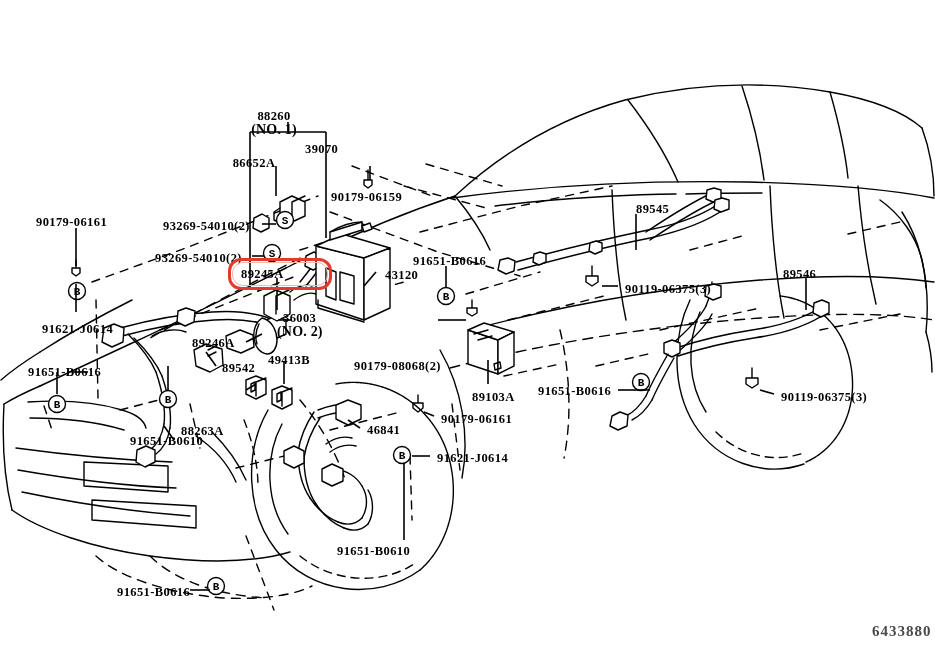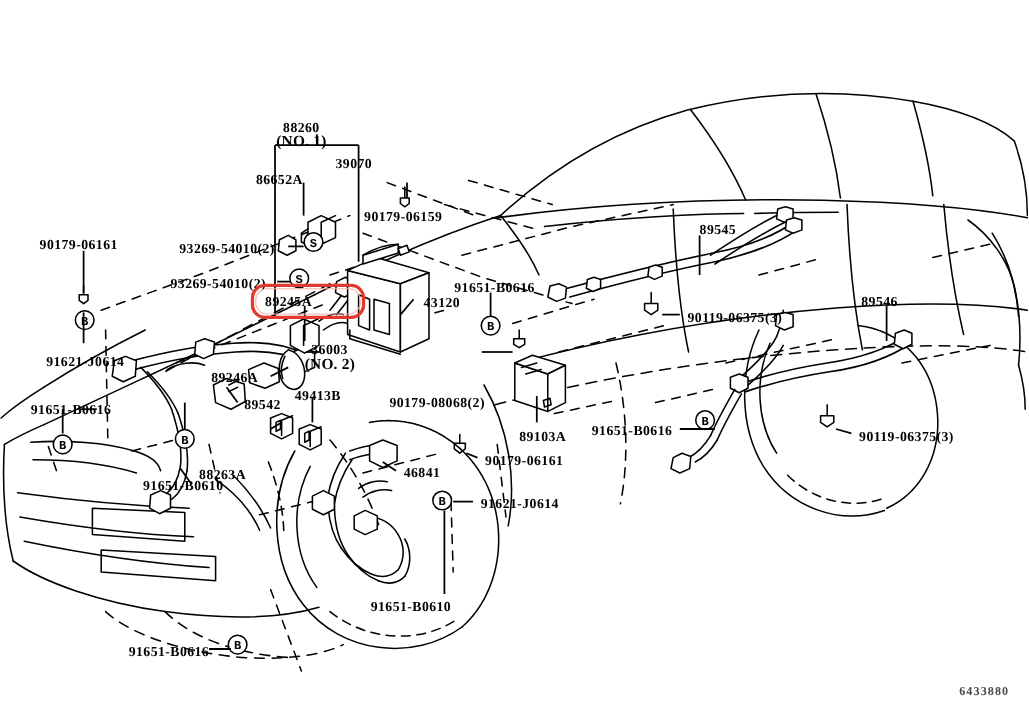--- a/index.html
+++ b/index.html
@@ -4,21 +4,21 @@
 <style>
   html,body{margin:0;padding:0;background:#ffffff;}
   body{width:935px;height:646px;overflow:hidden;
        font-family:"Liberation Sans", sans-serif;}
   #stage{position:relative;width:935px;height:646px;background:#fff;}
   #stage svg{position:absolute;left:0;top:0;}
   .lbl{position:absolute;font-family:Liberation Serif, serif;
        font-size:12.5px;font-weight:700;color:#000;white-space:nowrap;
        letter-spacing:0.4px;line-height:1;}
   .lbl.sm{font-size:14px;letter-spacing:0.2px;text-align:center;}
-  .lbl.tiny{font-size:11px;color:#4a4a4a;font-weight:700;letter-spacing:1px;}
+  .lbl.tiny{font-size:15px;color:#4a4a4a;font-weight:700;letter-spacing:1px;}
   .hl{position:absolute;border:3px solid #e23b2e;border-radius:13px;
       background:transparent;box-sizing:border-box;}
   .hl-inner{position:absolute;border:1px solid #f6b4ae;border-radius:11px;
       box-sizing:border-box;}
 </style>
 </head>
 <body>
 
 <div id="stage">
 

